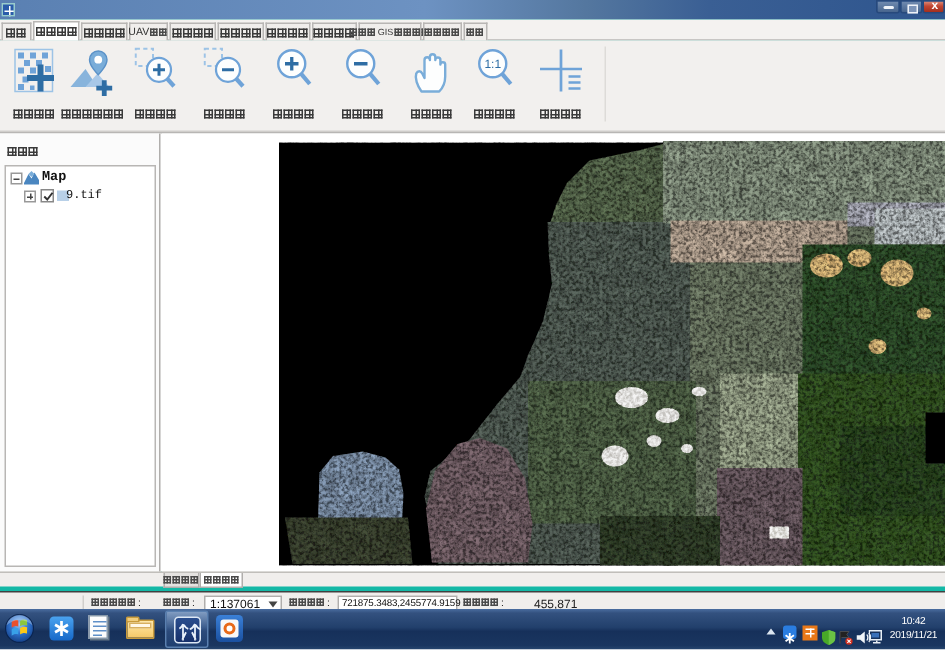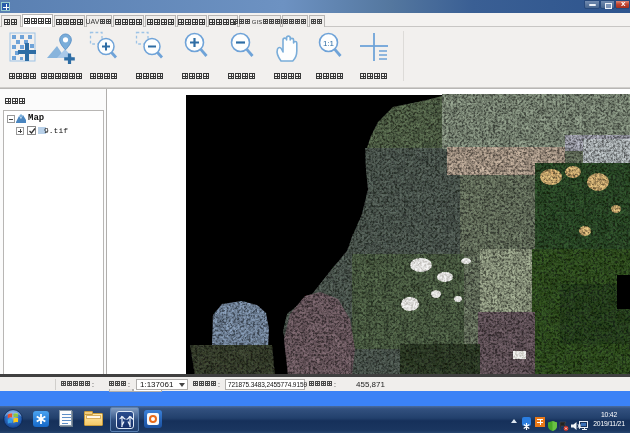--- a/index.html
+++ b/index.html
@@ -1,16 +1,16 @@
 <!DOCTYPE html>
 <html><head><meta charset="utf-8">
 <style>
 *{margin:0;padding:0;box-sizing:border-box}
 html,body{width:630px;height:433px;overflow:hidden;font-family:"Liberation Sans",sans-serif}
-#app{position:relative;width:630px;height:414px;background:#3b82f6}
+#app{position:relative;width:630px;height:414px;background:#14b8a6}
 
 #titlebar{position:absolute;left:0;top:0;width:630px;height:13px;
  background:linear-gradient(90deg,#5a80b2 0%,#6d92c2 45%,#54779f 62%,#3a5f94 75%,#2e558e 100%)}
 #appicon{position:absolute;left:1px;top:2px;width:9px;height:9px;background:#2a5caa;border:1px solid #9cc;
  background-image:linear-gradient(#fff,#fff),linear-gradient(#fff,#fff);background-size:7px 1px,1px 7px;background-position:1px 4px,4px 1px;background-repeat:no-repeat}
 .winbtn{position:absolute;top:0;height:9px;border-radius:0 0 2px 2px;border:1px solid #27497c}
 #btnmin{left:584px;width:16px;background:linear-gradient(180deg,#718bb0,#47658e)}
 #btnmin:before{content:"";position:absolute;left:4px;top:3px;width:7px;height:2px;background:#eef2f8;border-radius:1px}
 #btnmax{left:600px;width:15px;background:linear-gradient(180deg,#718bb0,#47658e)}
 #btnmax:before{content:"";position:absolute;left:4px;top:1.5px;width:5px;height:4px;border:1px solid #eef2f8;background:#7c94b8}
@@ -45,21 +45,21 @@
 
 #main{position:absolute;left:0;top:88px;width:630px;height:293px;background:#fff;border-top:1px solid #b8b6b4}
 #lpanel{position:absolute;left:0;top:0;width:107px;height:293px;background:#fbfbfb;border-right:1px solid #b0aeac}
 #treebox{position:absolute;left:3px;top:21px;width:101px;height:268px;background:#fff;border:1px solid #b8b6b4}
 #maparea{position:absolute;left:108px;top:0;width:522px;height:293px;background:#fff}
 
 #modetabs{position:absolute;left:0;top:381px;width:630px;height:10px;background:#f0eeec;border-top:1px solid #c0beba}
 .mtab{position:absolute;top:0;height:10px;background:#e4e2e0;border:1px solid #b0aeac;border-top:none;display:flex;align-items:center;justify-content:center}
 .mtab.active{background:#fff}
 
-#statusbar{position:absolute;left:0;top:374px;width:630px;height:15px;background:#f0eeec;border-top:3px solid #404040;font-size:8px;color:#222}
+#statusbar{position:absolute;left:0;top:394px;width:630px;height:15px;background:#f0eeec;border-top:1px solid #404040;font-size:8px;color:#222}
 .sbox{position:absolute;top:2px;height:11px;background:#fff;border:1px solid #b0aeac;font-size:8px;color:#111;display:flex;align-items:center}
 
 #taskbar{position:absolute;left:0;top:406px;width:630px;height:27px;
  background:linear-gradient(180deg,#4a6da0 0%,#33517f 10%,#22406c 45%,#16305a 55%,#1a3660 90%,#27466f 100%)}
 .tbi{position:absolute;top:3px;width:22px;height:21px;border-radius:2px}
 </style></head>
 <body>
 <div id="app">
 <div id="titlebar">
       <div id="appicon"></div>

